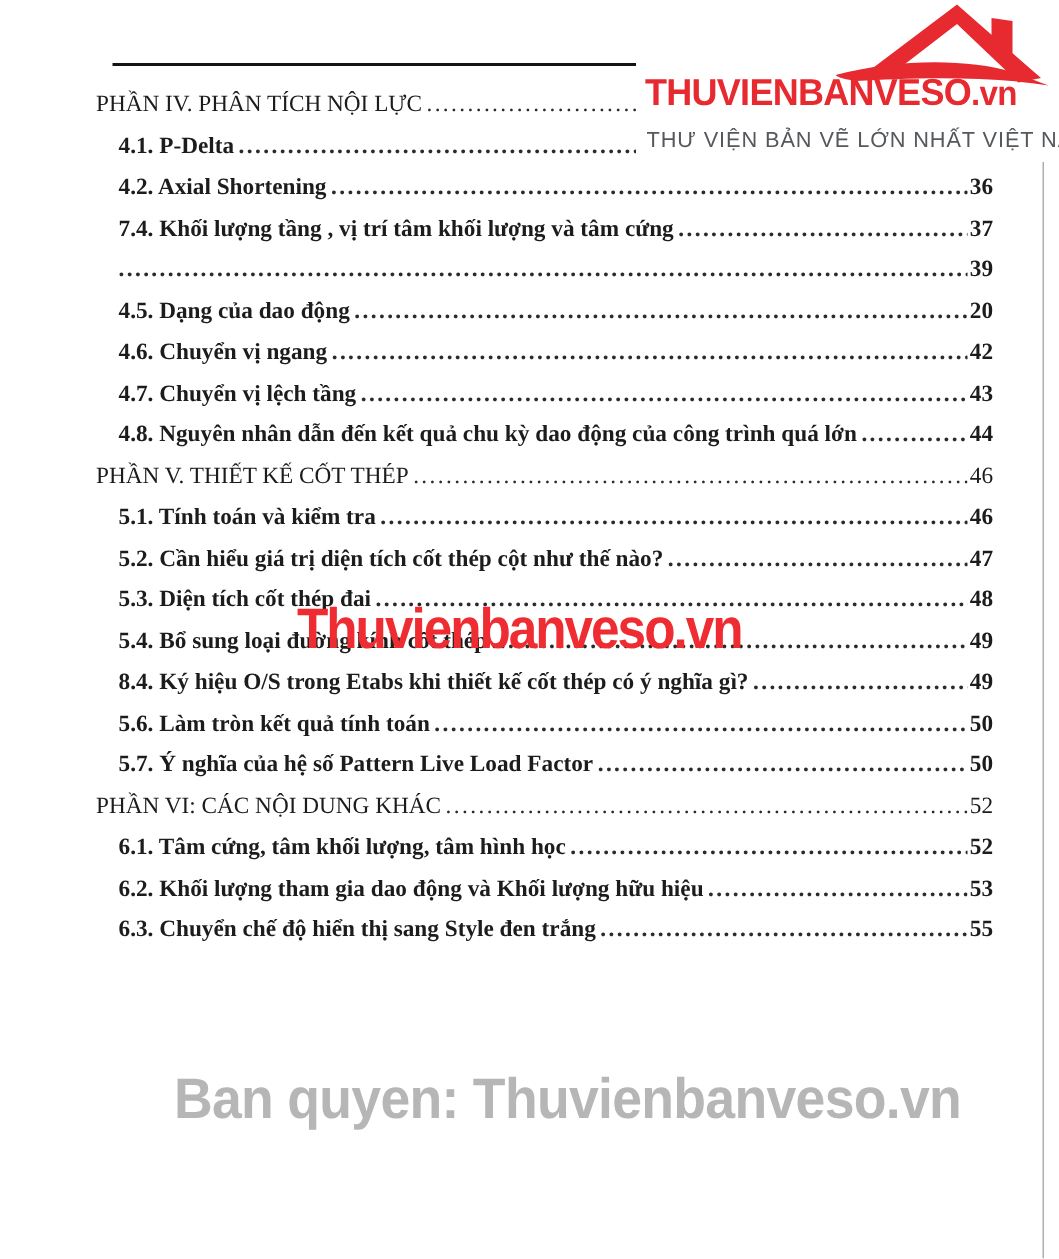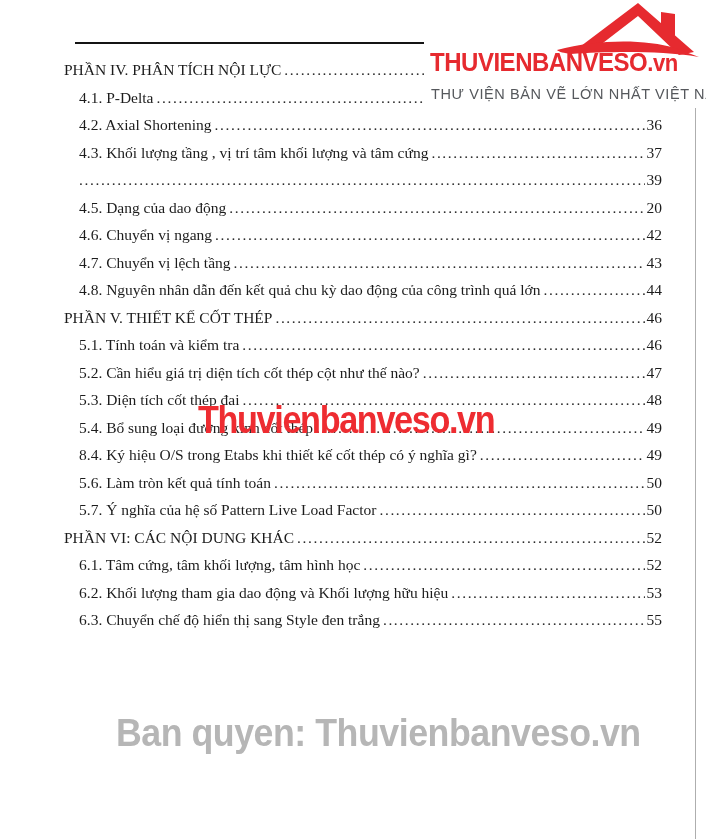--- a/index.html
+++ b/index.html
@@ -5,21 +5,21 @@
   html,body{margin:0;padding:0;background:#ffffff;}
   body{width:706px;height:839px;position:relative;overflow:hidden;
        font-family:"Liberation Serif",serif;color:#1c1c1c;}
   .page{position:absolute;inset:0;background:#ffffff;border-radius:25px;}
 
   .top-rule{position:absolute;left:75px;top:42px;width:352px;height:2px;background:#141414;}
 
   .toc{position:absolute;left:64px;top:56px;width:598px;z-index:1;}
   .row{display:flex;align-items:baseline;height:27.5px;line-height:27.5px;
        font-size:15.5px;white-space:nowrap;}
-  .row.sub{padding-left:15px;}
+  .row.sub{padding-left:15px;font-weight:bold;}
   .label{flex:0 0 auto;padding-right:3px;}
   .dots{flex:1 1 auto;overflow:hidden;white-space:nowrap;color:#2a2a2a;}
   .dots::after{content:"..................................................................................................................................................................................";
        letter-spacing:1.6px;font-size:15.5px;}
   .pg{flex:0 0 auto;padding-left:2px;}
 
   .edge-line{position:absolute;left:695px;top:106px;width:1px;height:733px;background:#aeaeae;z-index:2;}
 
   .logo{position:absolute;left:424px;top:0;width:282px;height:108px;background:#ffffff;z-index:5;}
   .logo .roof{position:absolute;left:129px;top:0;width:150px;height:60px;}
@@ -57,21 +57,21 @@
         <span class="label">4.1. P-Delta</span>
         <span class="dots"></span>
         <span class="pg"></span>
       </div>
     <div class="row sub">
         <span class="label">4.2. Axial Shortening</span>
         <span class="dots"></span>
         <span class="pg">36</span>
       </div>
     <div class="row sub">
-        <span class="label">4.3. Khối lượng tầng , vị trí tâm khối lượng và tâm cứng</span>
+        <span class="label">7.4. Khối lượng tầng , vị trí tâm khối lượng và tâm cứng</span>
         <span class="dots"></span>
         <span class="pg">37</span>
       </div>
     <div class="row sub">
         <span class="dots"></span>
         <span class="pg">39</span>
       </div>
     <div class="row sub">
         <span class="label">4.5. Dạng của dao động</span>
         <span class="dots"></span>

